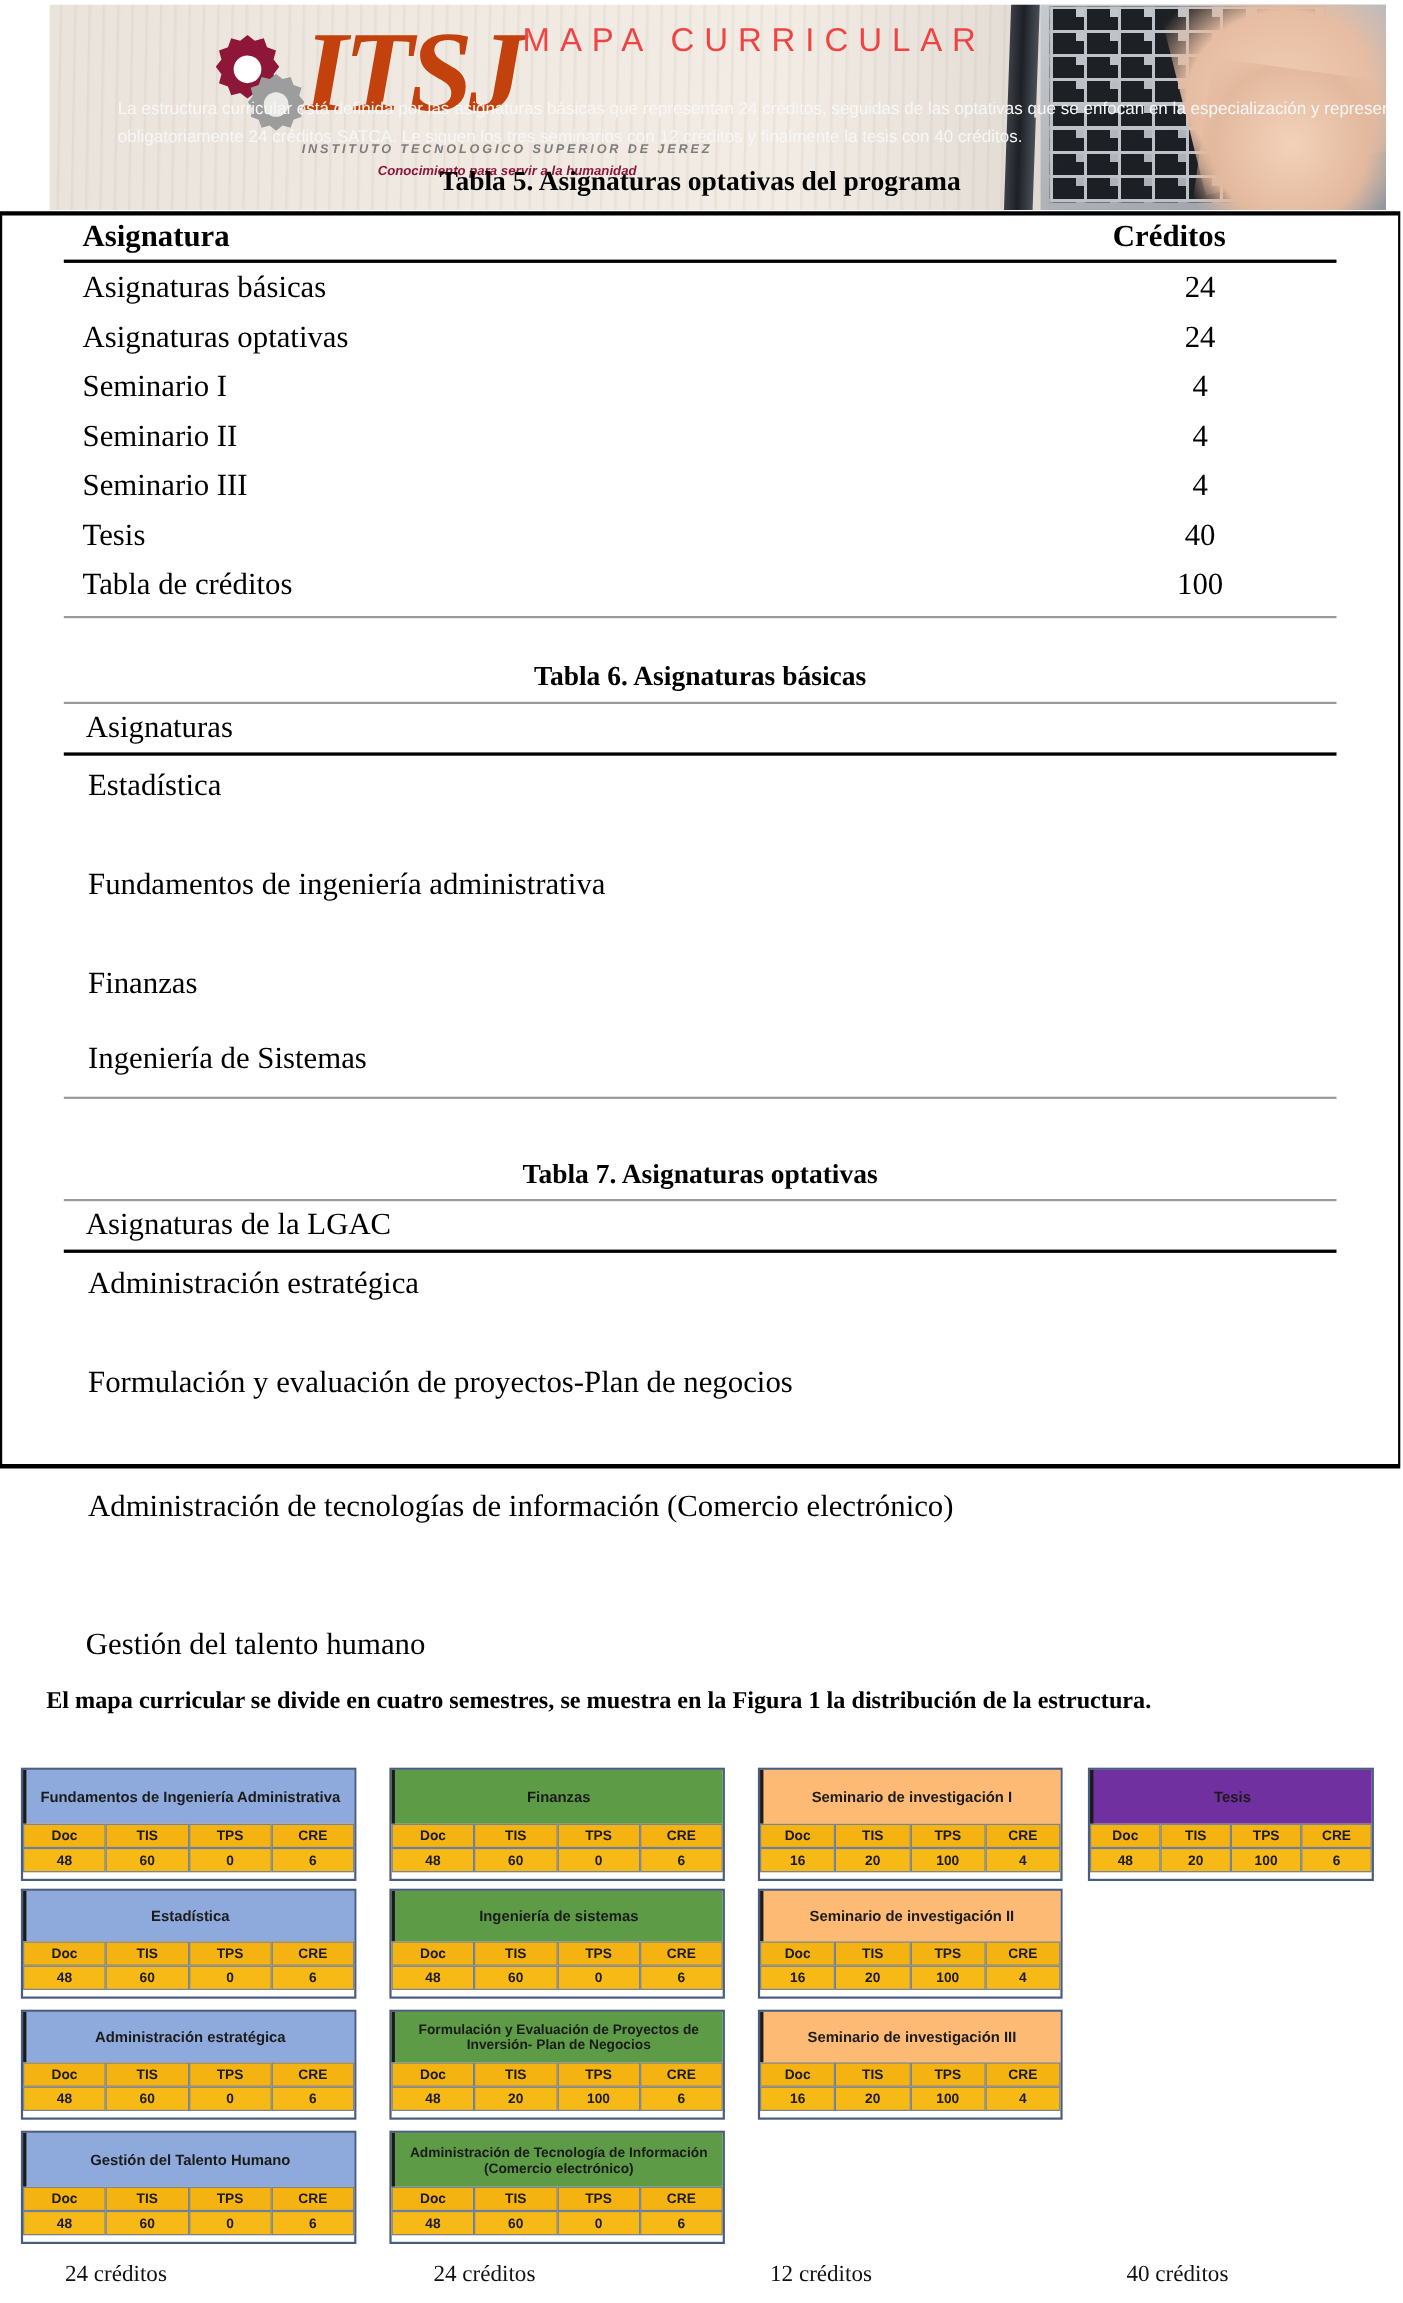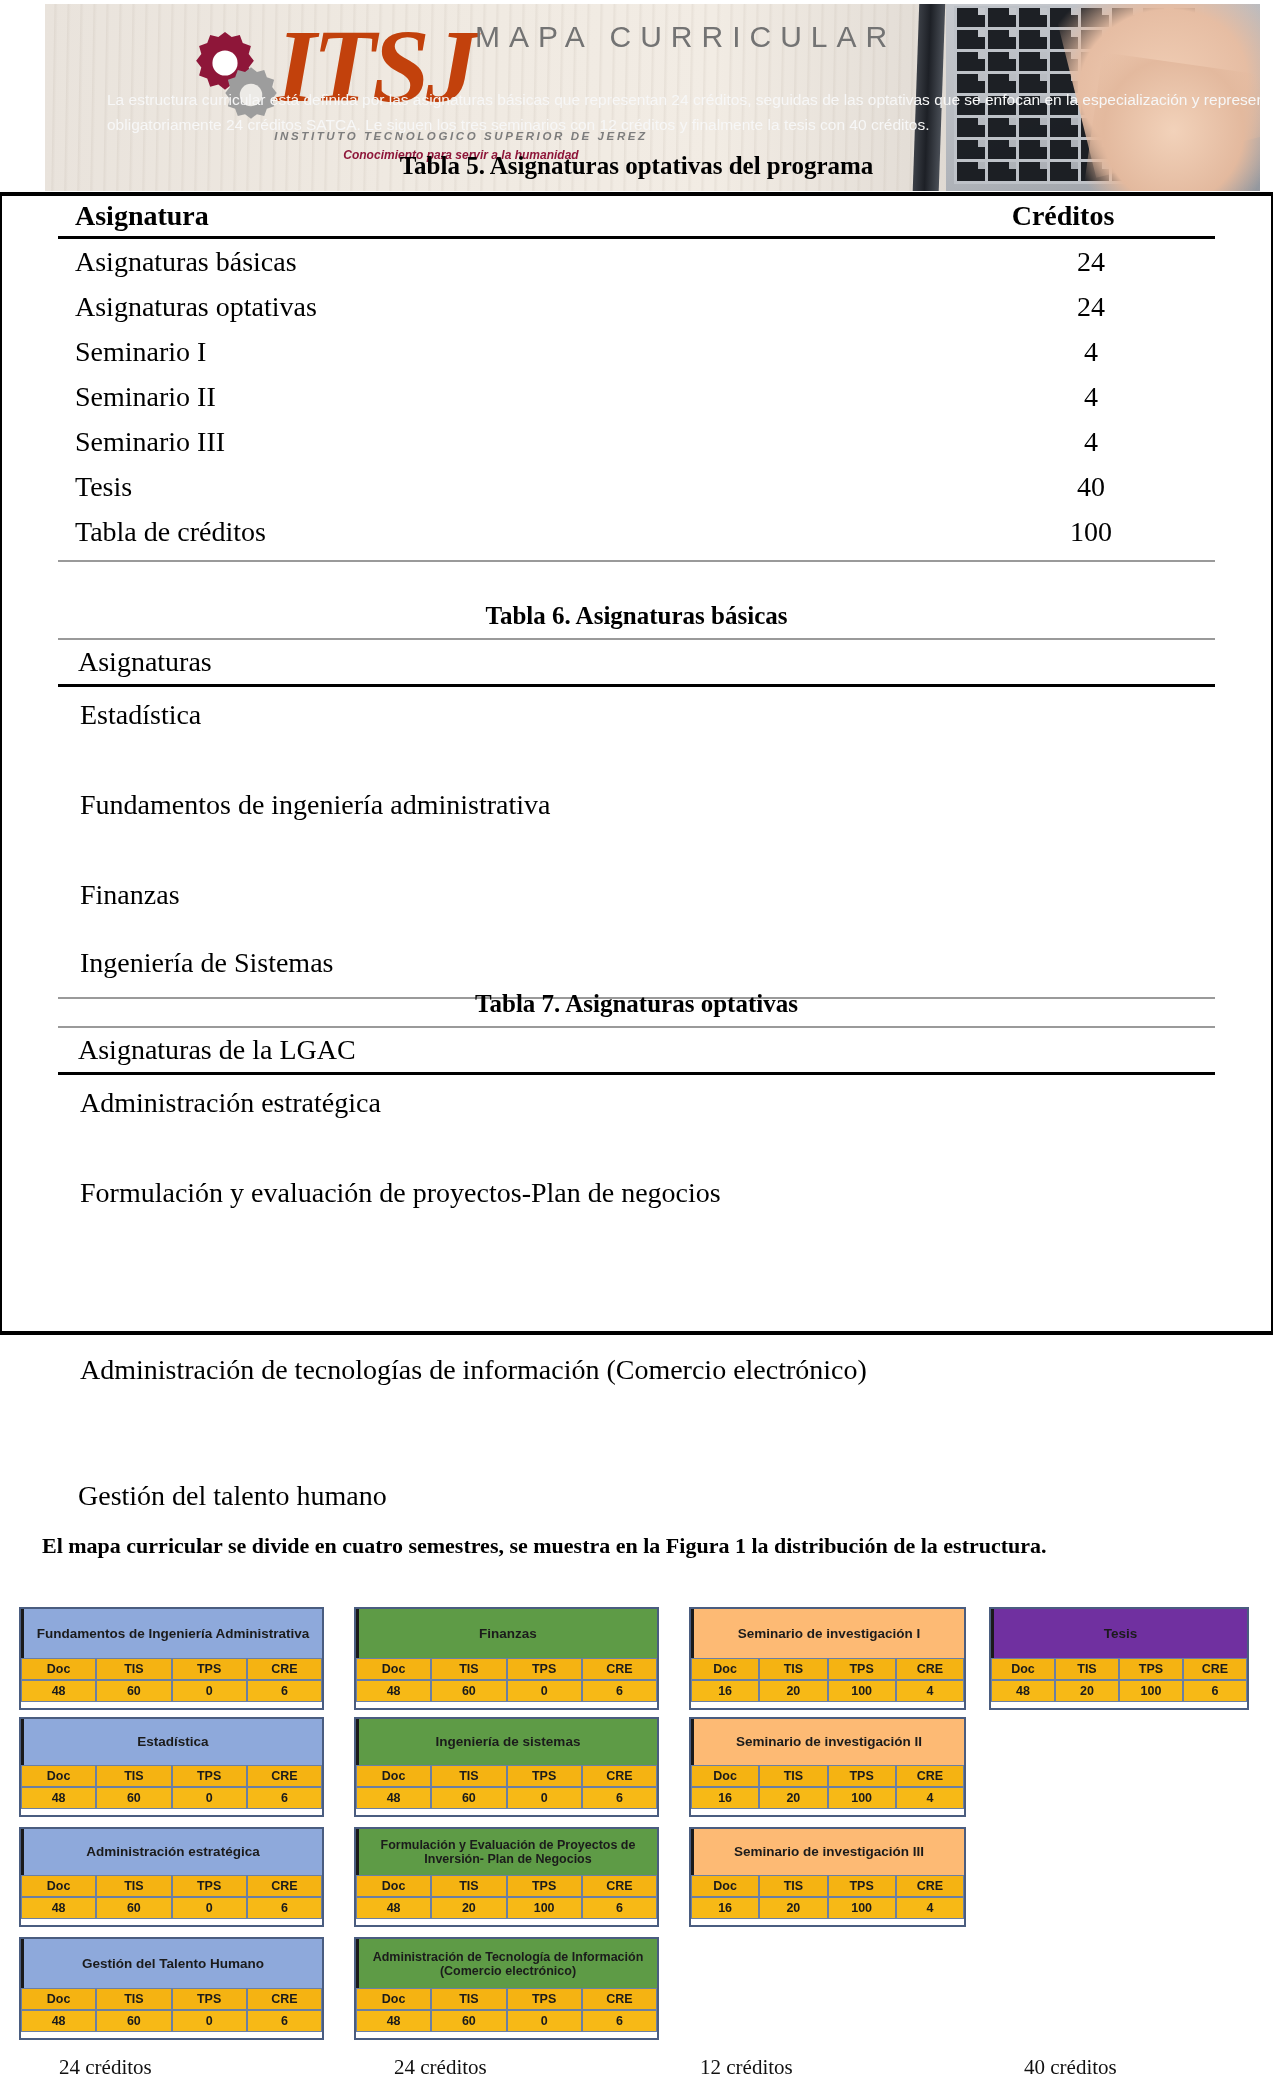--- a/index.html
+++ b/index.html
@@ -91,21 +91,21 @@
   }
   .logo .lema{
     position:absolute;left:46px;top:128px;width:470px;text-align:center;
     font-family:"Liberation Sans", sans-serif;
     font-size:12px;font-weight:700;font-style:italic;
     color:#8e1639;
   }
   .mapa-curricular{
     position:absolute;left:430px;top:16px;
     font-family:"Liberation Sans", sans-serif;
-    font-size:30px;letter-spacing:9px;color:#737373;
+    font-size:30px;letter-spacing:9px;color:#ef4444;
     white-space:nowrap;
   }
   .banner-text{
     position:absolute;left:62px;top:83px;width:1240px;
     font-family:"Liberation Sans", sans-serif;
     font-size:15.5px;line-height:25px;color:#f7f7f7;
     white-space:normal;
   }
 
   
@@ -261,21 +261,21 @@
     <div class="rule-thin sub-rule" style="margin-top:6px;"></div>
     <div class="listhead">Asignaturas</div>
     <div class="rule-med sub-rule"></div>
     <div class="listitem" style="margin-top:6px;">Estadística</div>
     <div class="listitem" style="margin-top:46px;">Fundamentos de ingeniería administrativa</div>
     <div class="listitem" style="margin-top:46px;">Finanzas</div>
     <div class="listitem" style="margin-top:24px;">Ingeniería de Sistemas</div>
     <div class="rule-thin sub-rule" style="margin-top:12px;"></div>
   </div>
 
-  <div style="position:absolute;left:0;top:988px;width:1273px;">
+  <div style="position:absolute;left:0;top:1052px;width:1273px;">
     <div class="listcap">Tabla 7. Asignaturas optativas</div>
     <div class="rule-thin sub-rule" style="margin-top:6px;"></div>
     <div class="listhead">Asignaturas de la LGAC</div>
     <div class="rule-med sub-rule"></div>
     <div class="listitem" style="margin-top:6px;">Administración estratégica</div>
     <div class="listitem" style="margin-top:46px;width:1020px;">Formulación y evaluación de proyectos-Plan de negocios</div>
   </div>
 
   <div class="listitem" style="position:absolute;left:0;top:1348px;width:1220px;text-align:justify;">Administración de tecnologías de información (Comercio electrónico)</div>
 

